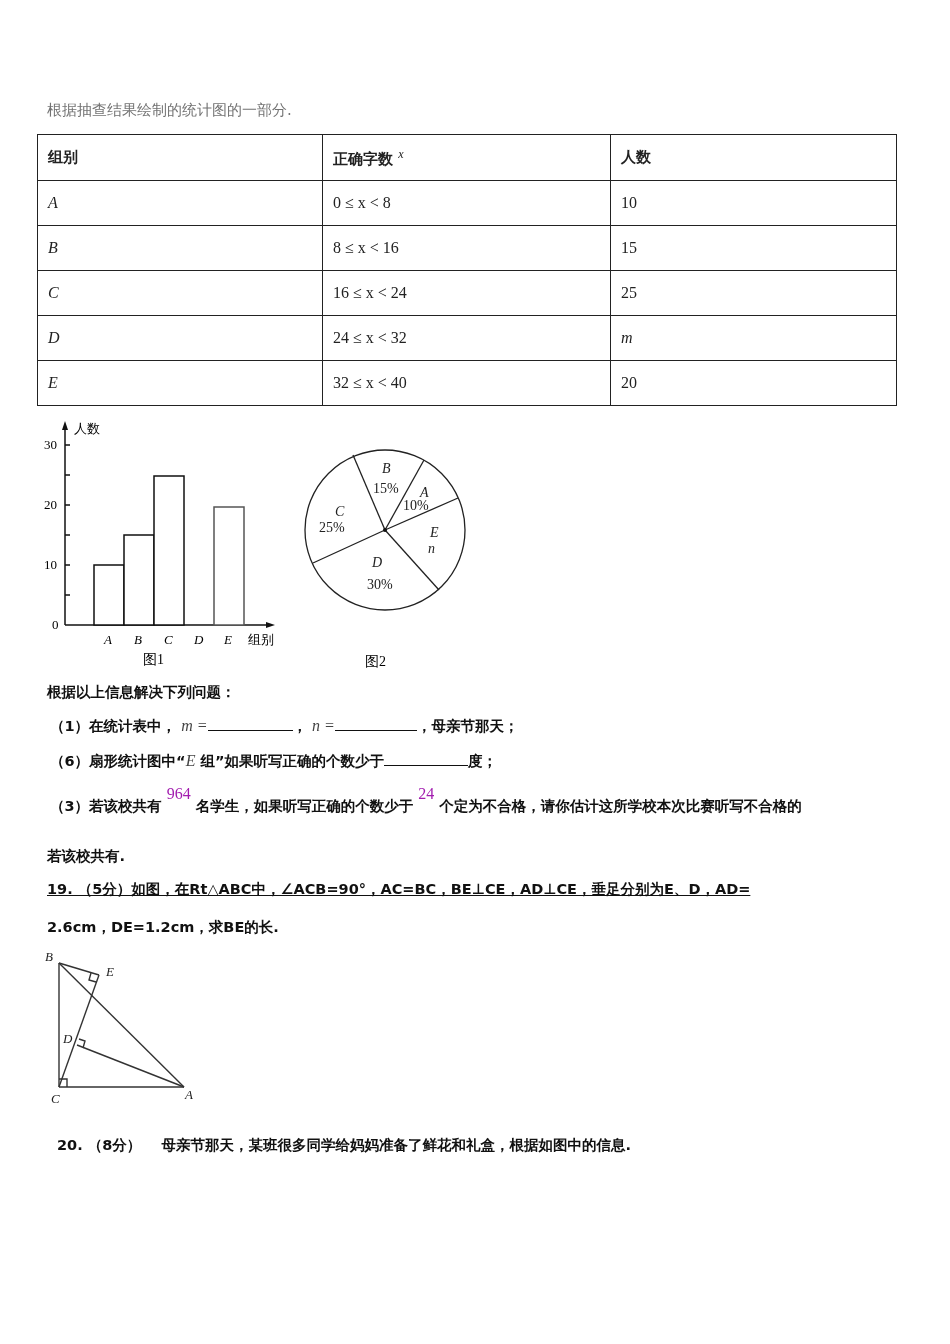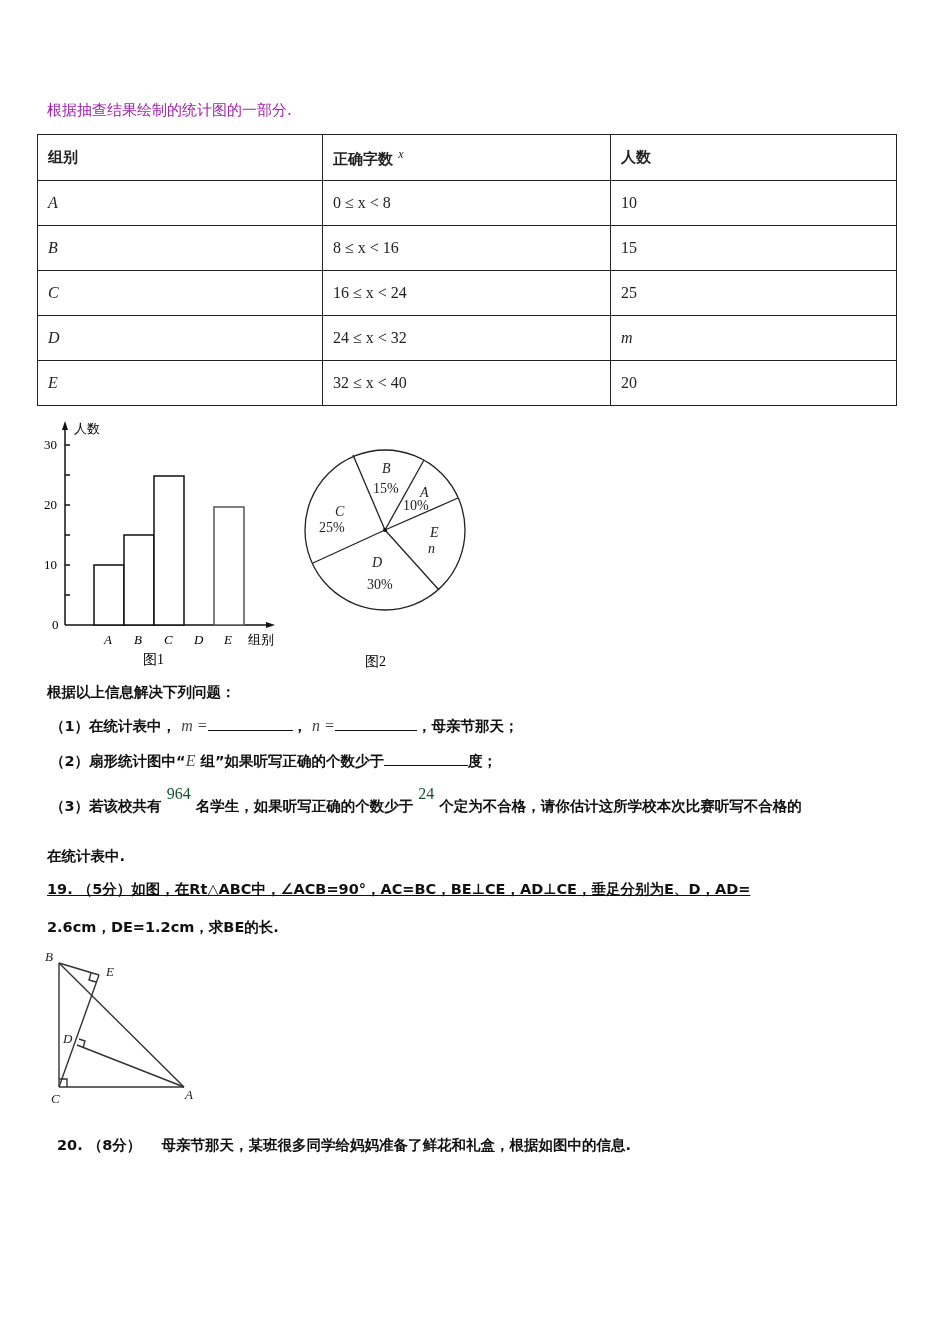--- a/index.html
+++ b/index.html
@@ -1,29 +1,29 @@
 <!DOCTYPE html>
 <html><head>
 <meta charset="utf-8">
 <style>
   html, body { margin:0; padding:0; background:#ffffff; }
   body { width:950px; height:1344px; position:relative; overflow:hidden;
          font-family:"DejaVu Sans", sans-serif; color:#222; }
   .abs { position:absolute; }
-  .intro { left:47px; top:101px; font-size:15px; color:#a21caf; }
+  .intro { left:47px; top:101px; font-size:15px; color:#737373; }
   table.stats { position:absolute; left:37px; top:134px; width:860px; border-collapse:collapse; }
   table.stats td { border:1.5px solid #222; height:44px; padding:0 10px; font-size:16px; vertical-align:middle; }
   table.stats th { border:1.5px solid #222; height:45px; padding:0 10px; font-size:15px; font-weight:bold; text-align:left; vertical-align:middle; }
   .col1 { width:264px; } .col2 { width:267px; }
   .serif { font-family:"Liberation Serif", serif; }
   .ital { font-style:italic; }
   .sup { font-family:"Liberation Serif", serif; font-style:italic; font-size:12px; vertical-align:super; font-weight:normal; }
   .q { font-size:14.5px; font-weight:bold; color:#111; }
   .blank { display:inline-block; border-bottom:1.5px solid #111; height:14px; vertical-align:baseline; }
-  .sp { font-family:"Liberation Serif", serif; font-weight:normal; font-size:16px; position:relative; top:-12px; color:#14532d; }
+  .sp { font-family:"Liberation Serif", serif; font-weight:normal; font-size:16px; position:relative; top:-12px; color:#a21caf; }
   svg text { font-family:"Liberation Serif", serif; }
 </style>
 </head>
 <body>
 
 <div class="abs intro">根据抽查结果绘制的统计图的一部分.</div>
 
 <table class="stats">
   <tbody>
       <tr>
@@ -121,31 +121,31 @@
 
 <div class="abs q" style="left:47px; top:683px;">根据以上信息解决下列问题：</div>
 
 <div class="abs q" style="left:50px; top:716px;">
   <span>（1）在统计表中，</span>
   <span class="serif ital" style="font-weight:normal;font-size:16px;color:#444;">m =</span><span class="blank" style="width:85px;"></span><span>，</span>
   <span class="serif ital" style="font-weight:normal;font-size:16px;color:#444;">n =</span><span class="blank" style="width:82px;"></span><span>，母亲节那天；</span>
 </div>
 
 <div class="abs q" style="left:50px; top:751px;">
-  <span>（2）扇形统计图中“</span><span class="serif ital" style="font-weight:normal;font-size:16px;color:#444;">E</span> <span>组”如果听写正确的个数少于</span><span class="blank" style="width:84px;"></span><span>度；</span>
+  <span>（6）扇形统计图中“</span><span class="serif ital" style="font-weight:normal;font-size:16px;color:#444;">E</span> <span>组”如果听写正确的个数少于</span><span class="blank" style="width:84px;"></span><span>度；</span>
 </div>
 
 <div class="abs q" style="left:50px; top:797px; white-space:nowrap;">
   <span>（3）若该校共有</span>
   <span class="sp">964</span>
   <span>名学生，如果听写正确的个数少于</span>
   <span class="sp">24</span>
   <span>个定为不合格，请你估计这所学校本次比赛听写不合格的</span>
 </div>
-<div class="abs q" style="left:47px; top:847px;">在统计表中.</div>
+<div class="abs q" style="left:47px; top:847px;">若该校共有.</div>
 
 <div class="abs q" style="left:47px; top:880px; white-space:nowrap;text-decoration:underline;">19. （5分）如图，在Rt△ABC中，∠ACB=90°，AC=BC，BE⊥CE，AD⊥CE，垂足分别为E、D，AD=</div>
 <div class="abs q" style="left:47px; top:918px;">2.6cm，DE=1.2cm，求BE的长.</div>
 
 <svg class="abs" style="left:40px; top:945px;" width="170" height="165">
   <g stroke="#333" stroke-width="1.4" fill="none">
     <line x1="19" y1="18" x2="19" y2="142"></line>
     <line x1="19" y1="142" x2="144" y2="142"></line>
     <line x1="19" y1="18" x2="144" y2="142"></line>
     <line x1="19" y1="142" x2="59" y2="30"></line>

